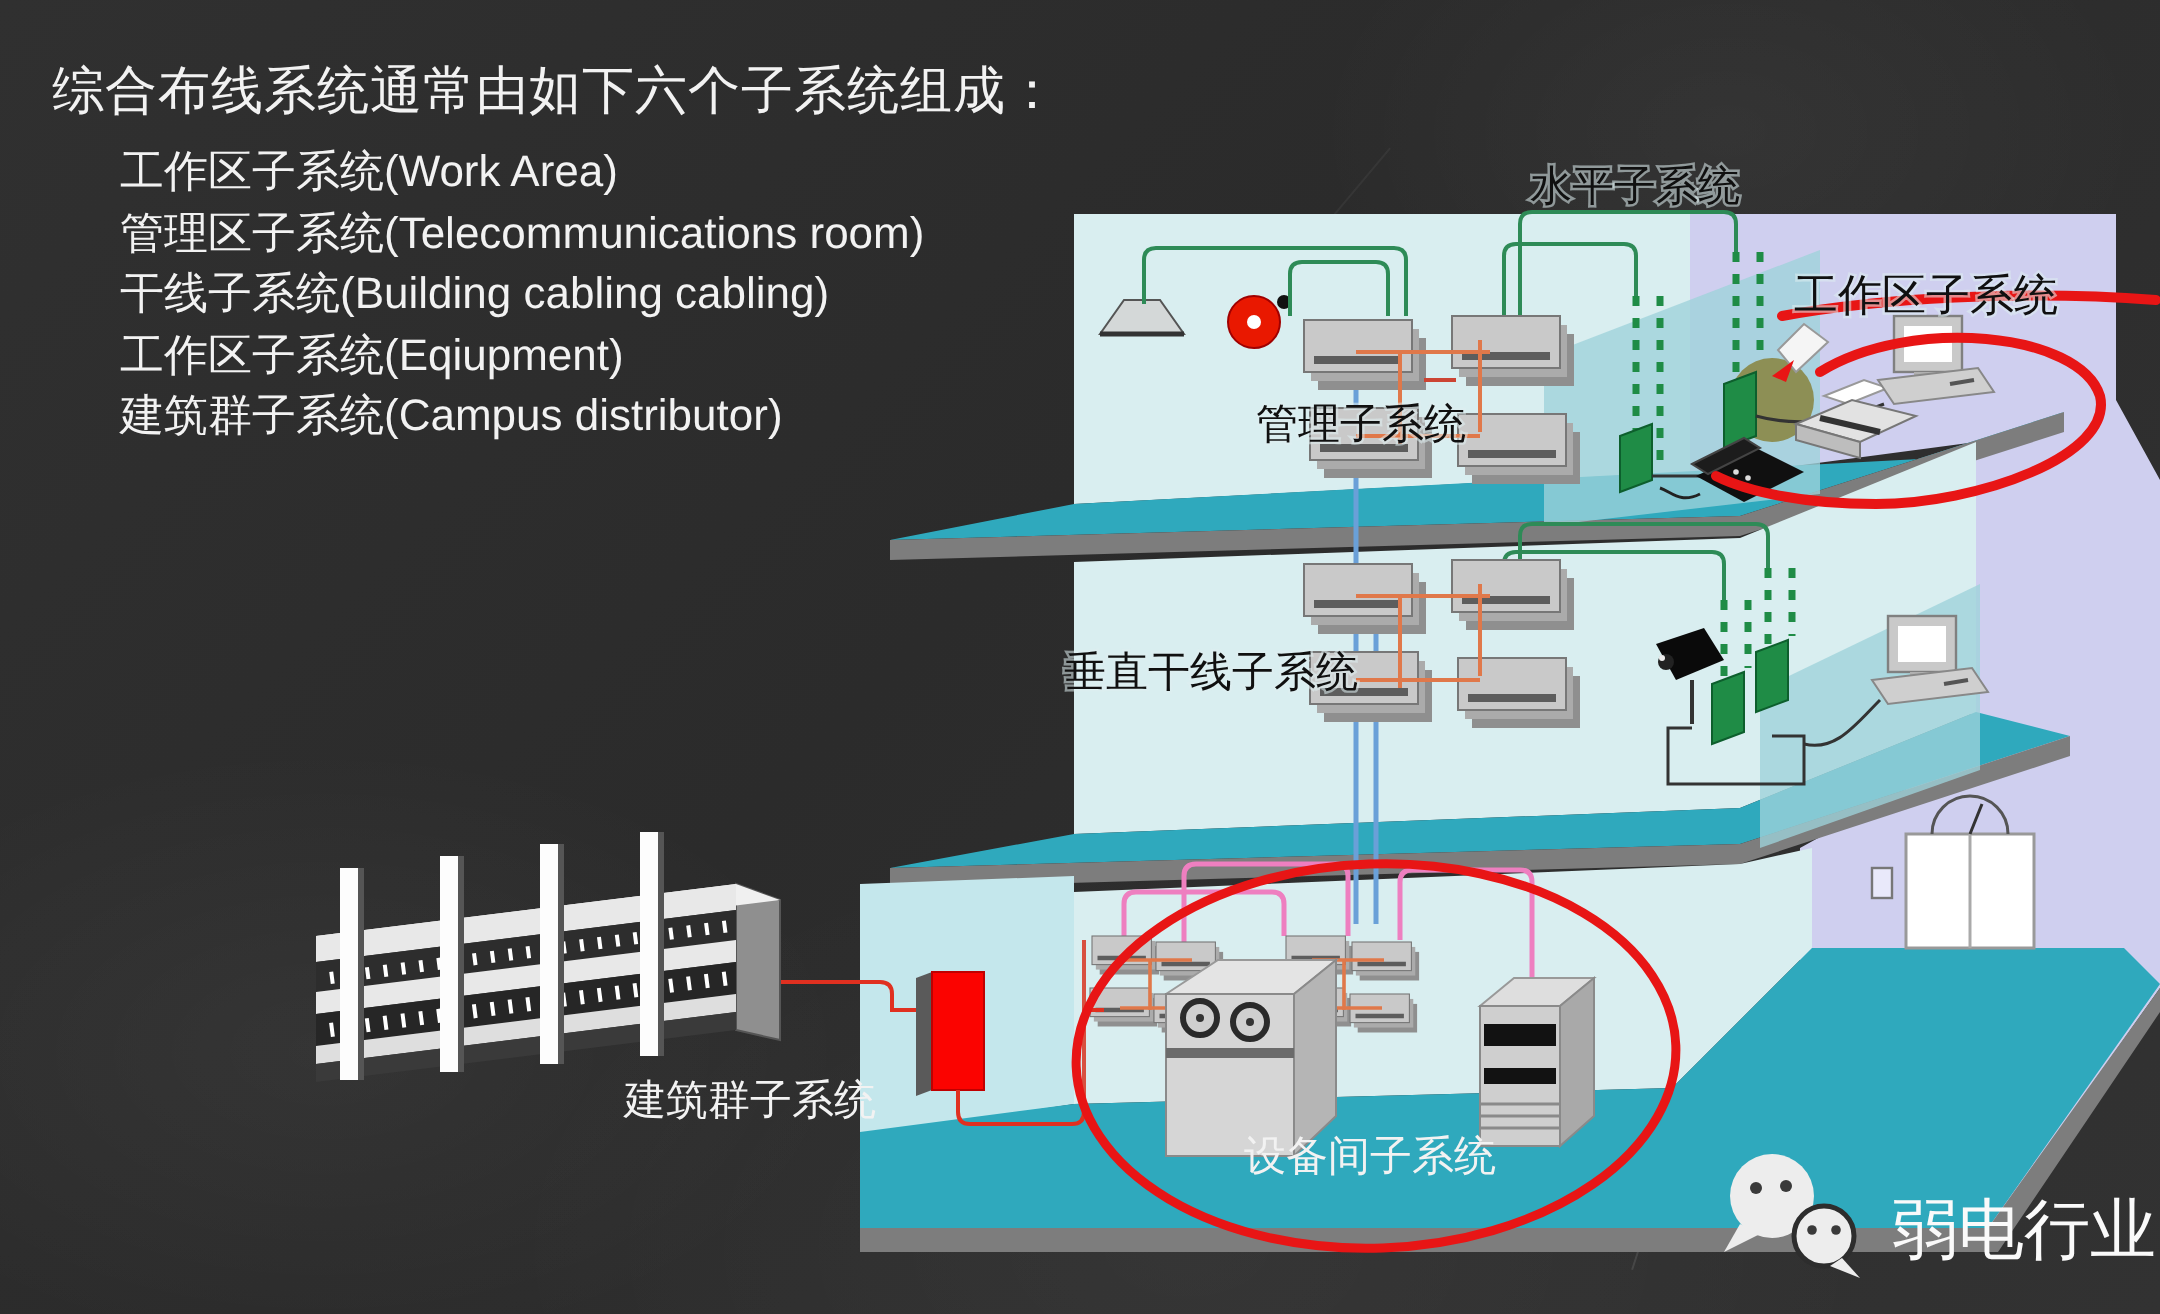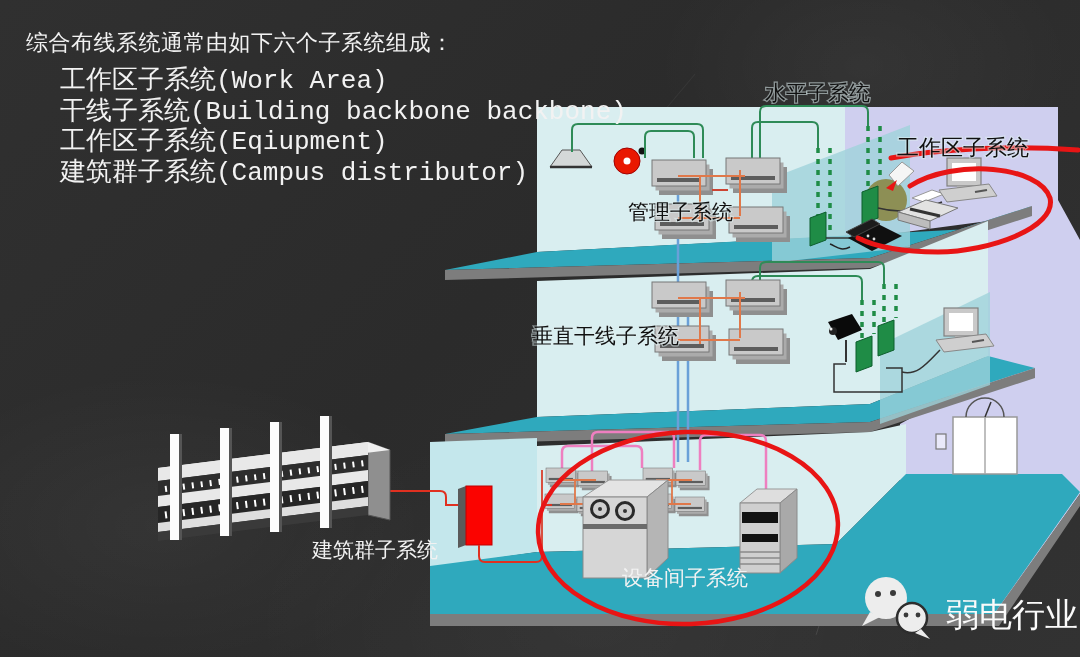--- a/index.html
+++ b/index.html
@@ -8,38 +8,39 @@
   .screen::before{content:"";position:absolute;inset:0;pointer-events:none;
     background:
       radial-gradient(380px 220px at 15% 80%, rgba(255,255,255,0.045), transparent 70%),
       radial-gradient(300px 200px at 80% 10%, rgba(255,255,255,0.04), transparent 70%),
       radial-gradient(500px 300px at 55% 95%, rgba(255,255,255,0.035), transparent 70%),
       linear-gradient(135deg, #303030 0%, #2b2b2b 45%, #323232 100%);}
   .scratch{position:absolute;background:rgba(255,255,255,0.10);pointer-events:none;}
   .scratch.s1{width:1px;height:210px;left:848px;top:430px;transform:rotate(18deg);}
   .scratch.s2{width:1px;height:120px;left:656px;top:60px;transform:rotate(40deg);opacity:.5;}
   .intro{position:absolute;left:26px;top:28px;color:#f2f2f2;z-index:3;}
-  .intro .heading{font-size:22px;letter-spacing:.5px;white-space:nowrap;}
+  .intro .heading{font-size:26px;letter-spacing:.5px;white-space:nowrap;}
   .intro .items{margin-top:8px;margin-left:34px;}
-  .intro .item{font-size:26px;line-height:30.6px;white-space:nowrap;font-family:Liberation Mono, monospace;}
+  .intro .item{font-size:22px;line-height:30.6px;white-space:nowrap;}
   svg{position:absolute;left:0;top:0;z-index:2;}
   svg text{font-family:"Liberation Sans",sans-serif;}
   .lbl-dark{fill:#101010;stroke:#dfeef0;stroke-width:2.4px;stroke-opacity:.55;paint-order:stroke;}
   .lbl-light{fill:#f2f2f2;}
 </style>
 </head>
 <body>
 
 <div class="screen">
 
   <div class="intro">
     <div class="heading">综合布线系统通常由如下六个子系统组成：</div>
     <div class="items">
       <div class="item">工作区子系统(Work Area)</div>
-      <div class="item">干线子系统(Building backbone backbone)</div>
+      <div class="item">管理区子系统(Telecommunications room)</div>
+      <div class="item">干线子系统(Building cabling cabling)</div>
       <div class="item">工作区子系统(Eqiupment)</div>
       <div class="item">建筑群子系统(Campus distributor)</div>
     </div>
   </div>
 
   <div class="scratch s1"></div>
   <div class="scratch s2"></div>
 
   <svg width="1080" height="657" viewBox="0 0 1080 657">
     <defs>

